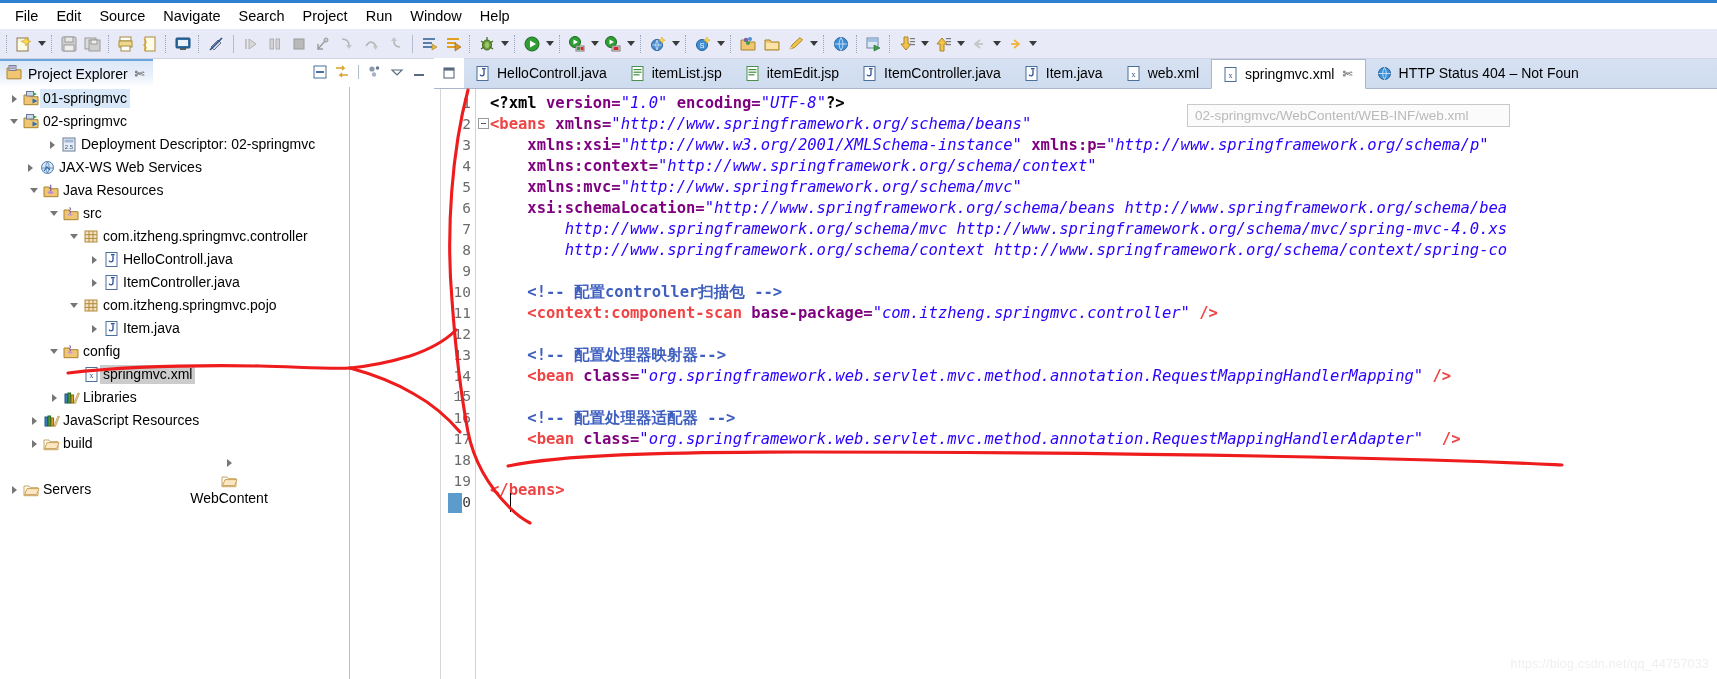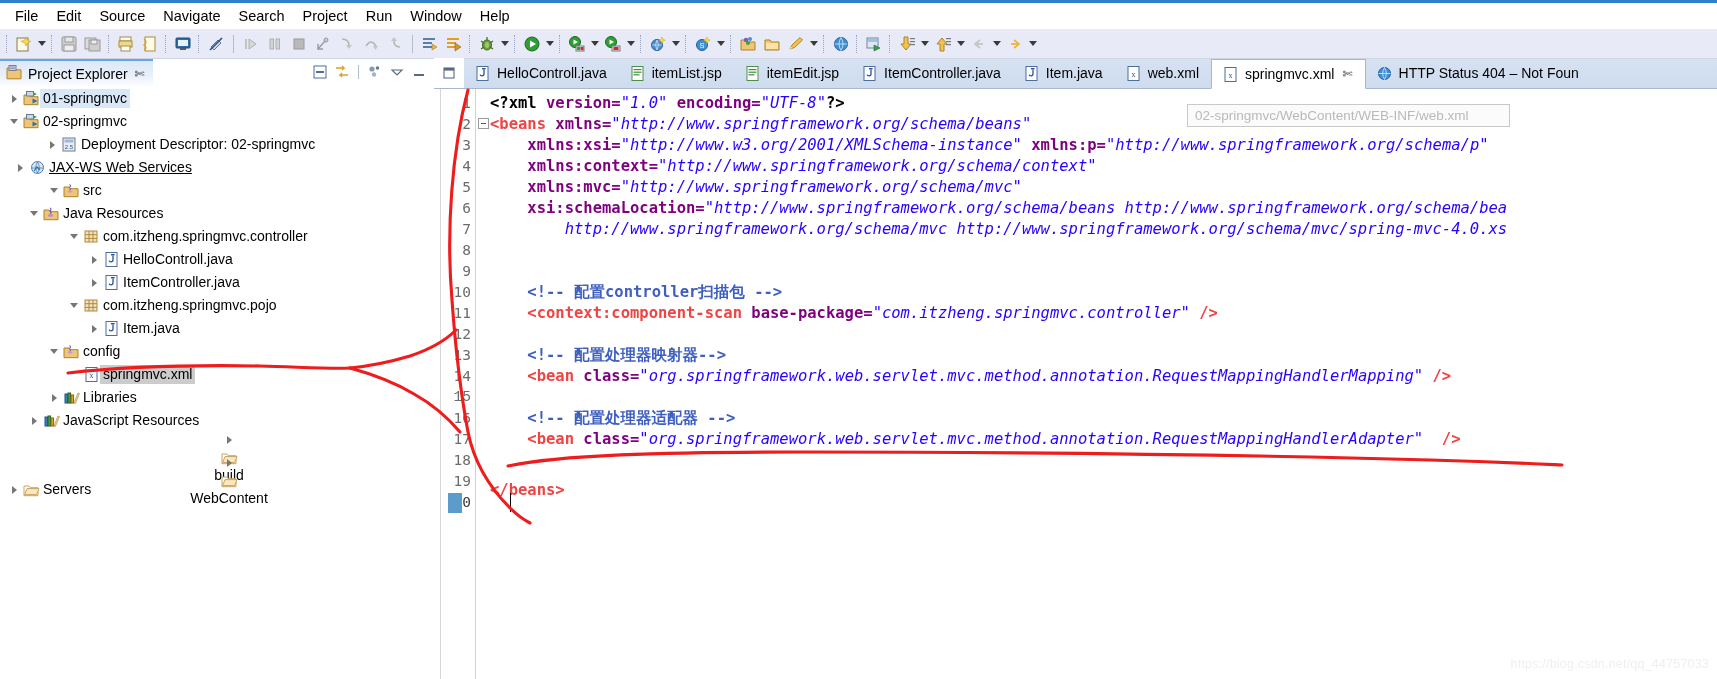--- a/index.html
+++ b/index.html
@@ -89,21 +89,21 @@
     width: 0; height: 0;
     border-left: 4px solid transparent;
     border-right: 4px solid transparent;
     border-top: 5px solid #3a3a3a;
   }
 
   
   .leftpanel {
     position: absolute;
     left: 0; top: 59px;
-    width: 474px; height: 620px;
+    width: 350px; height: 620px;
     background: #ffffff;
     border-right: 1px solid #b9bdc7;
     box-sizing: border-box;
   }
   .pe-tabrow {
     position: absolute;
     left: 0; top: 0;
     width: 433px; height: 28px;
     background: #ffffff;
   }
@@ -716,58 +716,58 @@
           </div>
           <div class="ticon">
             <svg width="17" height="17" viewBox="0 0 17 17">
               <rect x="2" y="2" width="12" height="13" fill="#e8eef7" stroke="#6a7a96"></rect>
               <rect x="3.5" y="3.5" width="9" height="3" fill="#9fb8d8"></rect>
               <text x="8" y="13" font-size="6" text-anchor="middle" fill="#2f4f7a" font-family="Liberation Sans">2.5</text>
             </svg>
           </div>
           <div class="tlabel">Deployment Descriptor: 02-springmvc</div>
         </div>
-        <div class="trow" style="padding-left: 12px; text-decoration: underline;">
+        <div class="trow" style="padding-left: 22px;">
           <div class="twist">
             <i class="closed"></i>
           </div>
           <div class="ticon">
             <svg width="17" height="17" viewBox="0 0 17 17">
               <circle cx="8.5" cy="8.5" r="6" fill="#dce8f6" stroke="#4a7ab0"></circle>
               <path d="M3 9 h11 M8.5 3 q3.5 5.5 0 11 M8.5 3 q-3.5 5.5 0 11" stroke="#4a7ab0" fill="none" stroke-width=".8"></path>
               <path d="M5 12 l3 -4 3 3" stroke="#2f6fb0" fill="none" stroke-width="1.2"></path>
             </svg>
           </div>
           <div class="tlabel">JAX-WS Web Services</div>
         </div>
+        <div class="trow" style="padding-left: 26px;">
+          <div class="twist">
+            <i class="open"></i>
+          </div>
+          <div class="ticon">
+            <svg width="17" height="17" viewBox="0 0 17 17">
+              <path d="M1 5 h5 l1.2 1.7 H15 v8 H1 Z" fill="#f0c674" stroke="#a8842c"></path>
+              <path d="M7 3 q2 1.6 0 3.2 q2 1.6 0 3.2" stroke="#7a5fa8" fill="none" stroke-width="1.2"></path>
+              <ellipse cx="7.5" cy="10.5" rx="3" ry="1.2" fill="#b88ad8"></ellipse>
+            </svg>
+          </div>
+          <div class="tlabel">Java Resources</div>
+        </div>
         <div class="trow" style="padding-left: 46px;">
           <div class="twist">
             <i class="open"></i>
           </div>
           <div class="ticon">
             <svg width="17" height="17" viewBox="0 0 17 17">
               <path d="M1 5 h5 l1.2 1.7 H15 v8 H1 Z" fill="#f0c674" stroke="#a8842c"></path>
               <path d="M6.5 2.5 q2 1.5 0 3 q2 1.5 0 3" stroke="#8a5fa8" fill="none" stroke-width="1.1"></path>
               <ellipse cx="7" cy="9.6" rx="2.6" ry="1.1" fill="#c49ae0"></ellipse>
             </svg>
           </div>
           <div class="tlabel">src</div>
-        </div>
-        <div class="trow" style="padding-left: 26px;">
-          <div class="twist">
-            <i class="open"></i>
-          </div>
-          <div class="ticon">
-            <svg width="17" height="17" viewBox="0 0 17 17">
-              <path d="M1 5 h5 l1.2 1.7 H15 v8 H1 Z" fill="#f0c674" stroke="#a8842c"></path>
-              <path d="M7 3 q2 1.6 0 3.2 q2 1.6 0 3.2" stroke="#7a5fa8" fill="none" stroke-width="1.2"></path>
-              <ellipse cx="7.5" cy="10.5" rx="3" ry="1.2" fill="#b88ad8"></ellipse>
-            </svg>
-          </div>
-          <div class="tlabel">Java Resources</div>
         </div>
         <div class="trow" style="padding-left: 66px;">
           <div class="twist">
             <i class="open"></i>
           </div>
           <div class="ticon">
             <svg width="17" height="17" viewBox="0 0 17 17">
               <rect x="2" y="3" width="12" height="11" fill="#f3e1c2" stroke="#b08a3a"></rect>
               <line x1="2" y1="6.7" x2="14" y2="6.7" stroke="#b08a3a"></line>
               <line x1="2" y1="10.4" x2="14" y2="10.4" stroke="#b08a3a"></line>
@@ -875,21 +875,21 @@
           <div class="ticon">
             <svg width="17" height="17" viewBox="0 0 17 17">
               <rect x="2" y="5" width="2.6" height="9" fill="#3f7fbf" stroke="#25527c"></rect>
               <rect x="5" y="4" width="2.6" height="10" fill="#3f9e4d" stroke="#1d6a22"></rect>
               <rect x="8" y="6" width="2.6" height="8" fill="#d8a32b" stroke="#8a6014"></rect>
               <path d="M11 14 l4 -10 1.4 .6 -4 10z" fill="#e8d8a8" stroke="#a8842c" stroke-width=".6"></path>
             </svg>
           </div>
           <div class="tlabel">JavaScript Resources</div>
         </div>
-        <div class="trow" style="padding-left: 26px; flex-direction: column;">
+        <div class="trow" style="padding-left: 26px;">
           <div class="twist">
             <i class="closed"></i>
           </div>
           <div class="ticon">
             <svg width="17" height="17" viewBox="0 0 17 17">
               <path d="M1 5 h5 l1.2 1.7 H15 v8 H1 Z" fill="#ffffff" stroke="#c9a35a"></path>
               <path d="M1.6 13.6 L4 7.6 H16 L13.6 13.6 Z" fill="#fbe8c2" stroke="#c9a35a"></path>
             </svg>
           </div>
           <div class="tlabel">build</div>
@@ -1040,21 +1040,21 @@
           <div class="fold-mark" style="top: 29px;"></div>
         </div>
       <div class="codelines" id="codelines">
           <div class="cline" style="top: 4px;"><span class="s-decl">&lt;?xml </span><span class="s-attr">version=</span><span class="s-val">"1.0"</span><span class="s-plain"> </span><span class="s-attr">encoding=</span><span class="s-val">"UTF-8"</span><span class="s-decl">?&gt;</span></div>
           <div class="cline" style="top: 25px;"><span class="s-tag">&lt;beans </span><span class="s-attr">xmlns=</span><span class="s-val">"http://www.springframework.org/schema/beans"</span></div>
           <div class="cline" style="top: 46px;"><span class="s-plain">    </span><span class="s-attr">xmlns:xsi=</span><span class="s-val">"http://www.w3.org/2001/XMLSchema-instance"</span><span class="s-plain"> </span><span class="s-attr">xmlns:p=</span><span class="s-val">"http://www.springframework.org/schema/p"</span></div>
           <div class="cline" style="top: 67px;"><span class="s-plain">    </span><span class="s-attr">xmlns:context=</span><span class="s-val">"http://www.springframework.org/schema/context"</span></div>
           <div class="cline" style="top: 88px;"><span class="s-plain">    </span><span class="s-attr">xmlns:mvc=</span><span class="s-val">"http://www.springframework.org/schema/mvc"</span></div>
           <div class="cline" style="top: 109px;"><span class="s-plain">    </span><span class="s-attr">xsi:schemaLocation=</span><span class="s-val">"http://www.springframework.org/schema/beans http://www.springframework.org/schema/bea</span></div>
           <div class="cline" style="top: 130px;"><span class="s-plain">        </span><span class="s-val">http://www.springframework.org/schema/mvc http://www.springframework.org/schema/mvc/spring-mvc-4.0.xs</span></div>
-          <div class="cline" style="top: 151px;"><span class="s-plain">        </span></div>
+          <div class="cline" style="top: 151px;"><span class="s-plain">        </span><span class="s-val">http://www.springframework.org/schema/context http://www.springframework.org/schema/context/spring-co</span></div>
           <div class="cline" style="top: 172px;"></div>
           <div class="cline" style="top: 193px;"><span class="s-plain">    </span><span class="s-cmt">&lt;!-- 配置controller扫描包 --&gt;</span></div>
           <div class="cline" style="top: 214px;"><span class="s-plain">    </span><span class="s-tag">&lt;context:component-scan </span><span class="s-attr">base-package=</span><span class="s-val">"com.itzheng.springmvc.controller"</span><span class="s-tag"> /&gt;</span></div>
           <div class="cline" style="top: 235px;"></div>
           <div class="cline" style="top: 256px;"><span class="s-plain">    </span><span class="s-cmt">&lt;!-- 配置处理器映射器--&gt;</span></div>
           <div class="cline" style="top: 277px;"><span class="s-plain">    </span><span class="s-tag">&lt;bean </span><span class="s-attr">class=</span><span class="s-val">"org.springframework.web.servlet.mvc.method.annotation.RequestMappingHandlerMapping"</span><span class="s-tag"> /&gt;</span></div>
           <div class="cline" style="top: 298px;"></div>
           <div class="cline" style="top: 319px;"><span class="s-plain">    </span><span class="s-cmt">&lt;!-- 配置处理器适配器 --&gt;</span></div>
           <div class="cline" style="top: 340px;"><span class="s-plain">    </span><span class="s-tag">&lt;bean </span><span class="s-attr">class=</span><span class="s-val">"org.springframework.web.servlet.mvc.method.annotation.RequestMappingHandlerAdapter"</span><span class="s-tag">  /&gt;</span></div>
           <div class="cline" style="top: 361px;"></div>

